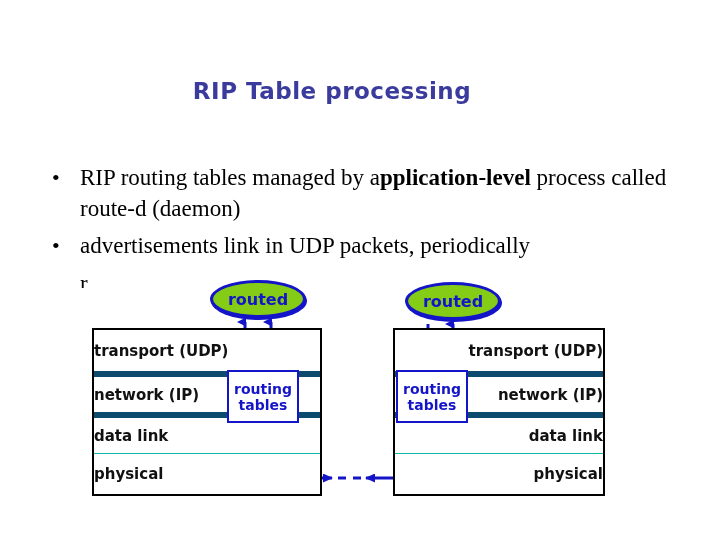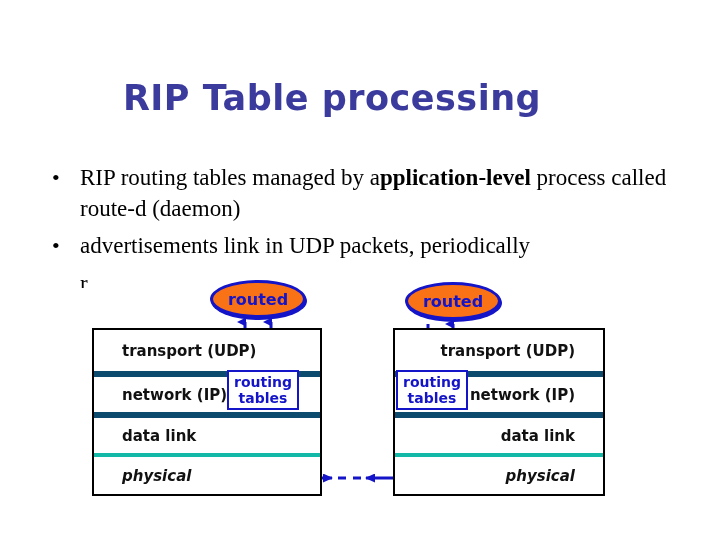--- a/index.html
+++ b/index.html
@@ -16,21 +16,21 @@
   }
 
   
   #slide-title {
     position: absolute;
     left: 0;
     top: 78px;
     width: 664px;
     text-align: center;
     font-family: "DejaVu Sans", sans-serif;
-    font-size: 35px;
+    font-size: 23px;
     font-weight: 700;
     letter-spacing: 0.5px;
     color: #3b3b9e;
     white-space: nowrap;
   }
 
   
   #body-list {
     position: absolute;
     left: 52px;
@@ -99,59 +99,59 @@
 
   .layer-row {
     position: relative;
     box-sizing: border-box;
     height: 41px;
     display: flex;
     align-items: center;
     background: transparent;
   }
   .layer-row + .layer-row { border-top: 6px solid #0c4a6e; }
-  .layer-row.thin + .layer-row.thin { border-top: 4px solid #14b8a6; font-style: italic; }
+  .layer-row.thin + .layer-row.thin { border-top: 1px solid #14b8a6; }
 
   .layer-label {
     font-family: "DejaVu Sans", sans-serif;
     font-size: 15px;
     font-weight: 700;
     color: #111111;
     white-space: nowrap;
-    padding: 0 28px;
+    padding: 0 0;
   }
   #stack-left  .layer-row { justify-content: flex-start; }
   #stack-right .layer-row { justify-content: flex-end; }
 
   
   .routed-oval {
     position: absolute;
     width: 96px;
     height: 38px;
     border-radius: 50%;
     border: 3px solid #1414c8;
-    background: #f97316;
+    background: #84cc16;
     box-sizing: border-box;
     display: flex;
     align-items: center;
     justify-content: center;
     font-family: "DejaVu Sans", sans-serif;
     font-size: 16px;
     font-weight: 700;
     color: #1414c8;
     box-shadow: 1px 2px 0 0 #1414c8;
   }
   #routed-left  { left: 130px; top: 8px; }
   #routed-right { left: 325px; top: 10px; }
 
   
   .routing-tables {
     position: absolute;
     width: 72px;
-    height: 40px;
+    height: 53px;
     border: 2px solid #1414c8;
     background: #ffffff;
     box-sizing: border-box;
     display: flex;
     flex-direction: column;
     align-items: center;
     justify-content: center;
     font-family: "DejaVu Sans", sans-serif;
     font-size: 14px;
     font-weight: 700;

